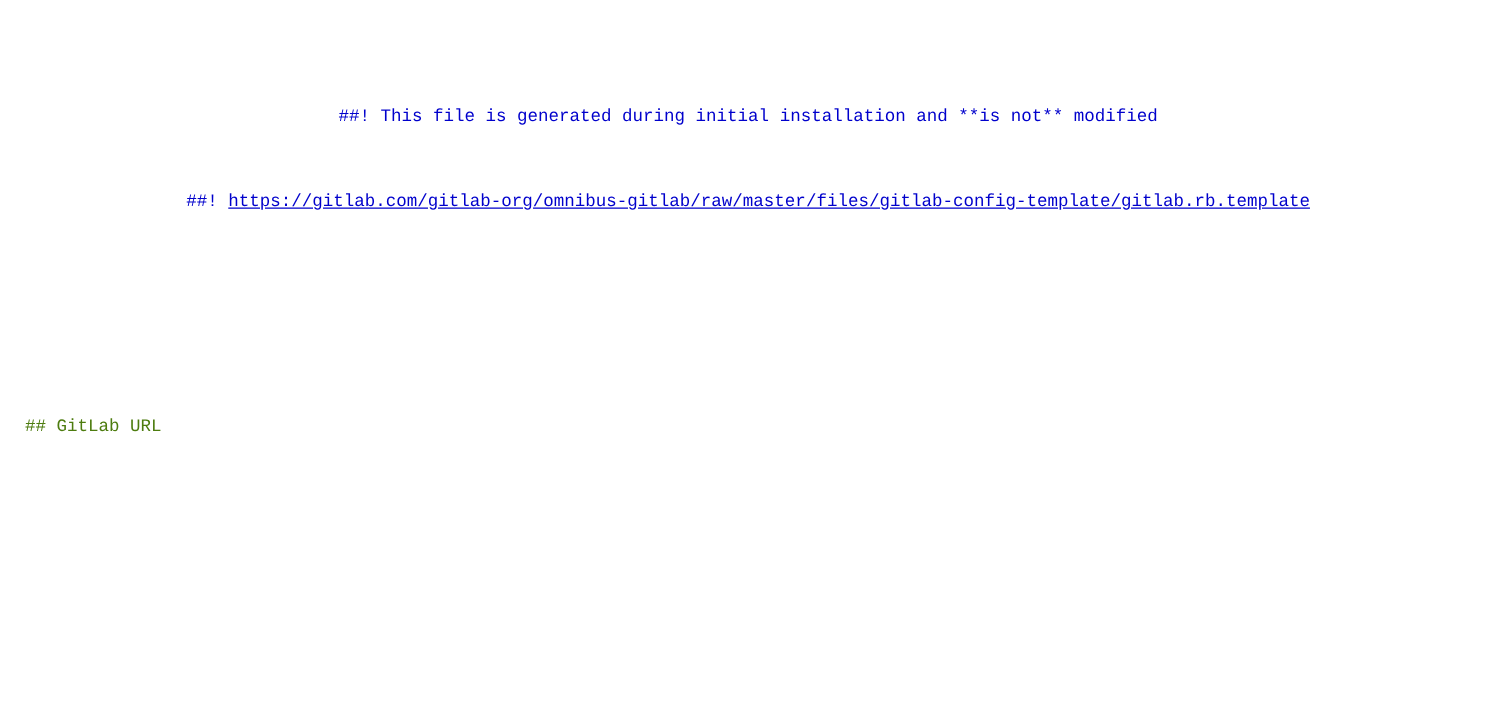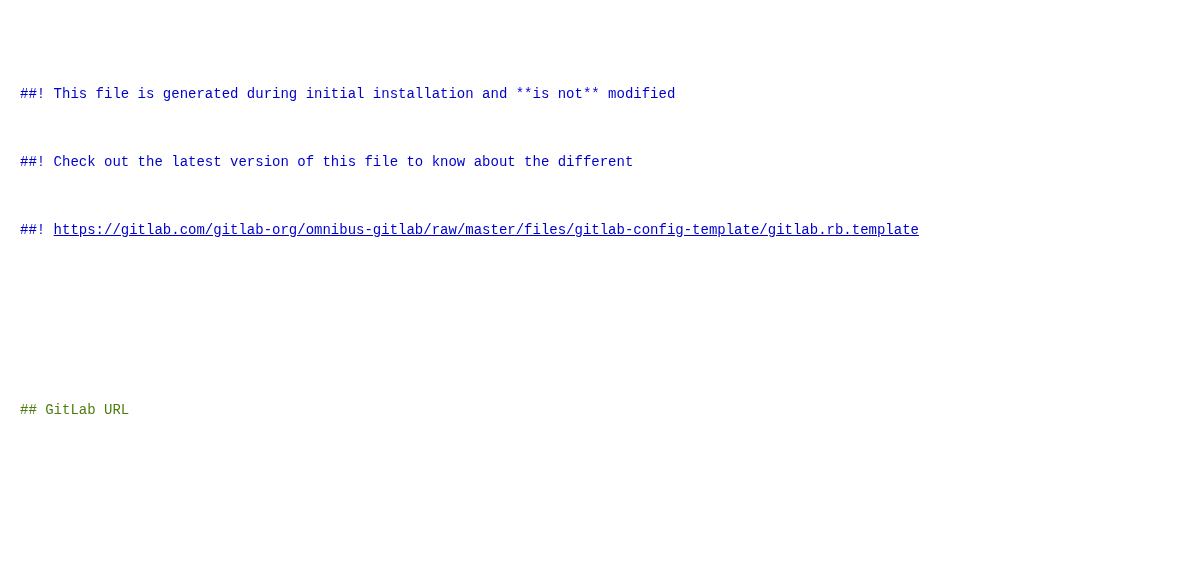--- a/index.html
+++ b/index.html
@@ -18,20 +18,21 @@
       min-height: 572px;
     }
 
     .code-block {
       line-height: 1.6;
       white-space: pre;
     }
 
     .comment-hash {
       color: #0000cc;
+      text-align: center;
     }
 
     .normal-line {
       color: #4d7c0f;
     }
 
     .blank-line {
       height: 1.6em;
       display: block;
     }
@@ -45,21 +46,20 @@
       color: #0000cc;
       text-decoration: underline;
     }
   </style>
 </head>
 <body>
 
 <div class="code-block">
 
   <span class="line comment-hash">##! This file is generated during initial installation and **is not** modified</span>
-  <span class="line comment-hash">##! Check out the latest version of this file to know about the different</span>
   <span class="line comment-hash">##! <span class="url-text">https://gitlab.com/gitlab-org/omnibus-gitlab/raw/master/files/gitlab-config-template/gitlab.rb.template</span></span>
 
   <span class="blank-line"></span>
 
   <span class="line normal-line">## GitLab URL</span>
   
   
   
   
   

